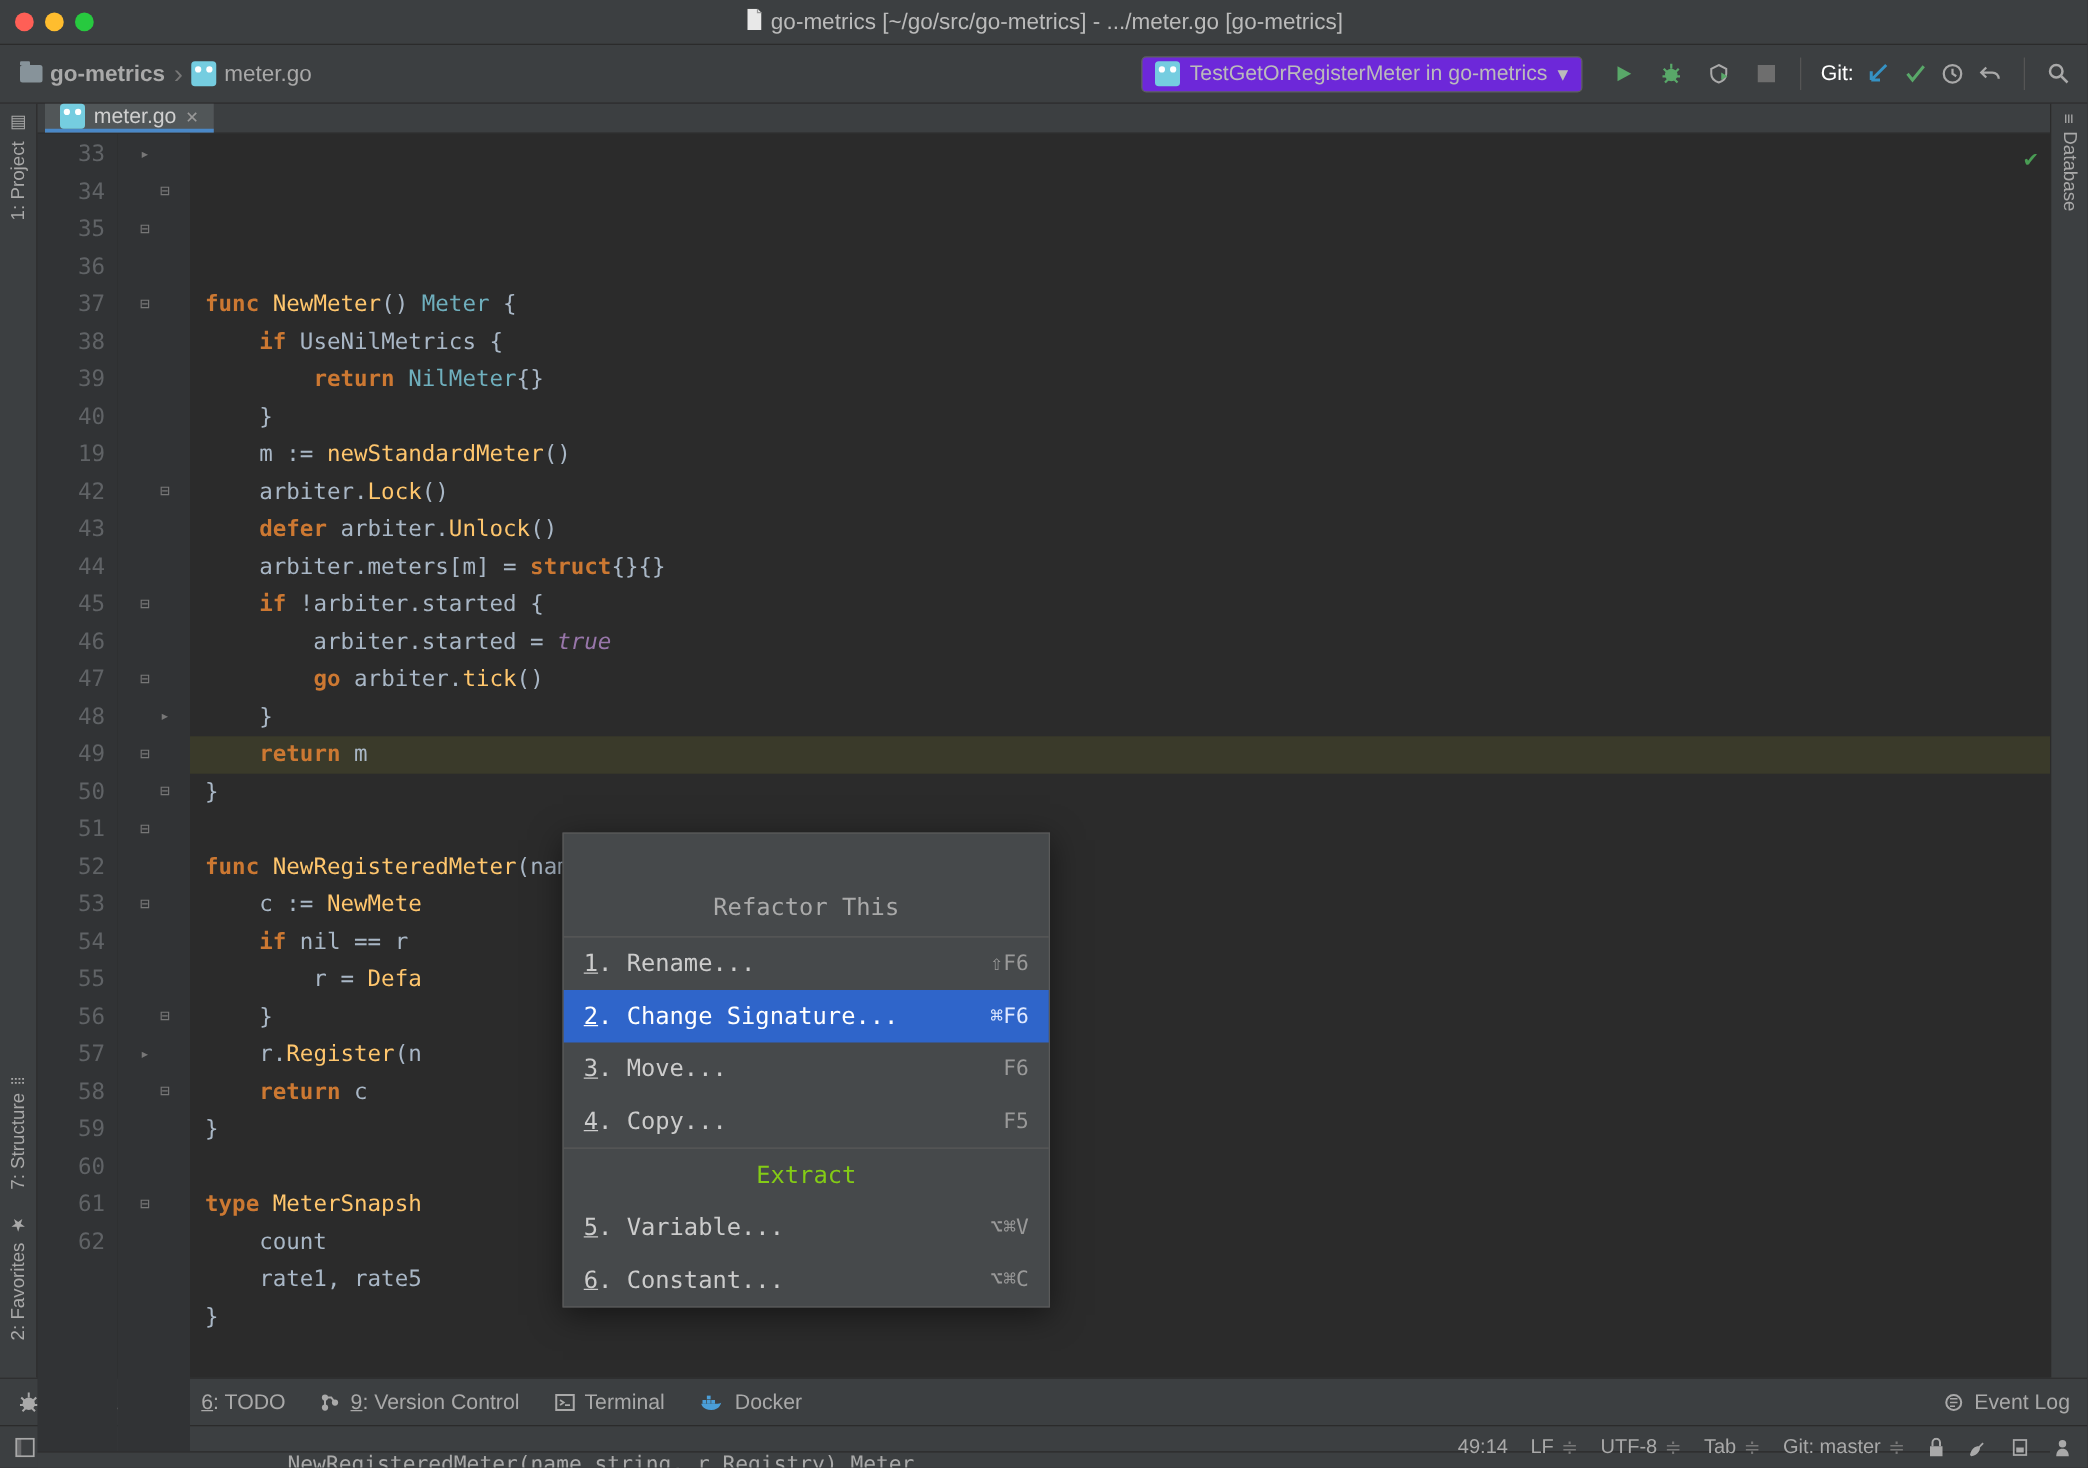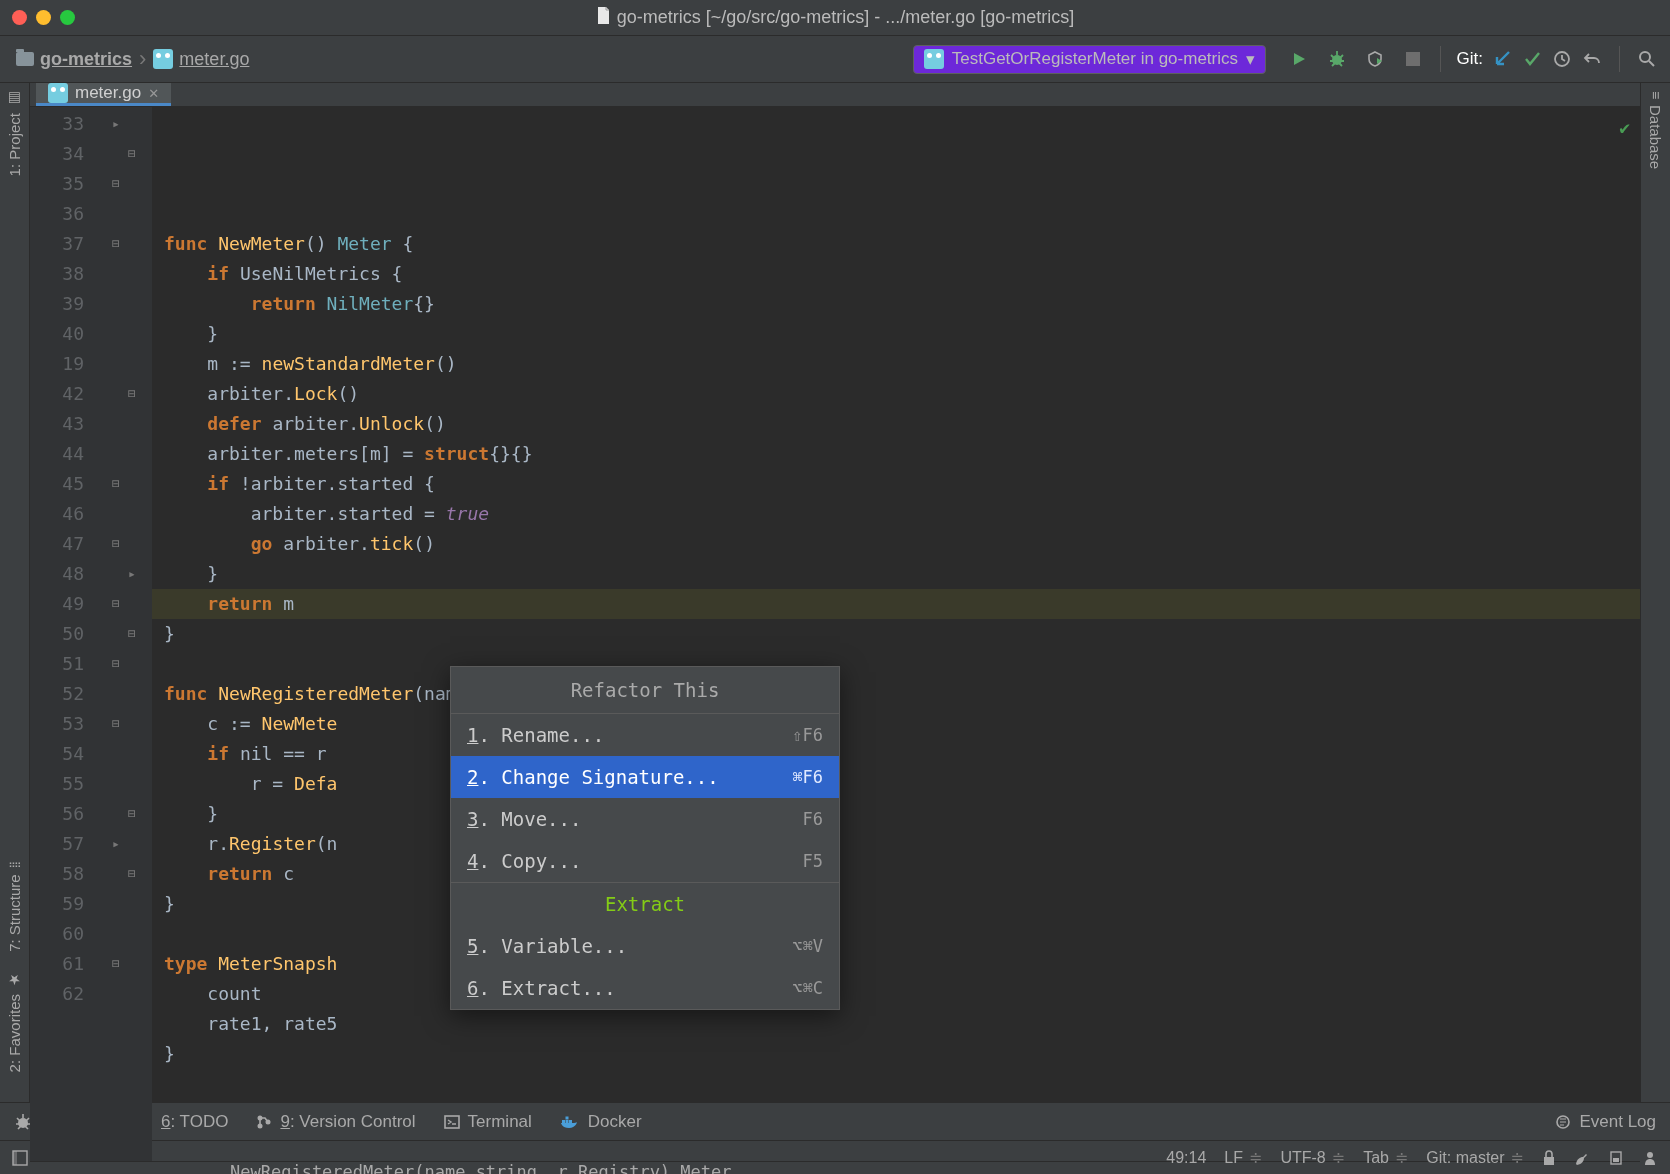--- a/index.html
+++ b/index.html
@@ -9,21 +9,21 @@
 .titlebar { height:36px; background:#3c3f41; border-bottom:1px solid #2b2b2b; position:relative; display:flex; align-items:center; padding-left:12px; }
 .traffic { display:flex; gap:9px; }
 .dot { width:15px; height:15px; border-radius:50%; }
 .dot.red{background:#ff5f56;} .dot.yellow{background:#ffbd2e;} .dot.green{background:#27c93f;}
 .title-center { position:absolute; left:0; right:0; text-align:center; color:#bbbbbb; pointer-events:none; font-size:18px; }
 .file-icon-svg { display:inline-block; vertical-align:-2px; margin-right:6px; }
 
 
 .toolbar { height:47px; background:#3c3f41; border-bottom:1px solid #2b2b2b; display:flex; align-items:center; padding:0 12px; gap:8px; }
 .breadcrumb { display:flex; align-items:center; color:#a9a9a9; font-size:18px; }
-.bc-item { display:flex; align-items:center; gap:6px; padding:1px 4px; border-radius:3px;text-decoration:underline;}
+.bc-item { display:flex; align-items:center; gap:6px; padding:1px 4px; border-radius:3px;}
 .bc-sep { color:#777; margin:0 3px; font-size:22px; }
 .flex-spacer { flex:1; }
 .run-config { background:#6d28d9; border:1px solid #5e6060; border-radius:4px; padding:3px 10px; display:flex; align-items:center; gap:8px; color:#bbbbbb; font-size:17px; cursor:pointer; }
 .tbicon { width:22px; height:22px; display:flex; align-items:center; justify-content:center; cursor:pointer; }
 .tbgroup { display:flex; align-items:center; gap:16px; margin-left:14px; }
 .vsep { width:1px; height:26px; background:#555; margin:0 8px; }
 .git-label { color:#ffffff; font-size:17px; }
 
 
 .main { display:flex; height:calc(1174px - 36px - 47px - 38px - 34px); }
@@ -46,21 +46,21 @@
 .line-h { position:absolute; left:0; right:0; height:30px; background:#3a3a2a; z-index:0;}
 .code-content{position:relative; z-index:1;}
 .kw{color:#cc7832; font-weight:bold;} .fn{color:#ffc66d;} .ty{color:#6fafbd;} .lit{color:#9876aa; font-style:italic;}
 .validation { position:absolute; top:6px; right:10px; color:#499c54; font-size:18px; z-index:3;}
 
 
 .ed-crumb { height:34px; background:#3c3f41; border-top:1px solid #2b2b2b; display:flex; align-items:center; padding-left:200px; color:#a9a9a9; font-size:17px; font-family:"Menlo",monospace;}
 
 
 .popup { position:absolute; left:420px; top:559px; width:390px; background:#46494b; border:1px solid #5a5a5a; box-shadow:0 6px 24px rgba(0,0,0,.5); z-index:50; font-size:19px; color:#cccccc;}
-.popup-title { text-align:center; padding:8px 0; color:#aaaaaa; }
+.popup-title { text-align:center; padding:8px 0; color:#aaaaaa;margin-top:36px; }
 .popup-item { display:flex; align-items:center; justify-content:space-between; padding:6px 16px; cursor:pointer;}
 .popup-item.sep-top { border-top:1px solid #5a5a5a; }
 .popup-item .sc { color:#999; font-size:17px; }
 .popup-item.sel { background:#2f65ca; color:#ffffff; }
 .popup-item.sel .sc { color:#e0e9ff; }
 .popup-item .num { text-decoration:underline; }
 .popup-section { text-align:center; padding:6px 0; color:#84cc16; border-top:1px solid #5a5a5a;}
 
 
 .toolwin { height:38px; background:#3c3f41; border-top:1px solid #2b2b2b; display:flex; align-items:center; padding:0 14px; gap:28px; color:#a9a9a9; font-size:17px;}
@@ -274,21 +274,21 @@
         <div class="popup-item">
             <span><span class="num">4</span>. <span>Copy...</span></span>
             <span class="sc">F5</span>
           </div>
         <div class="popup-section">Extract</div>
         <div class="popup-item">
             <span><span class="num">5</span>. <span>Variable...</span></span>
             <span class="sc">⌥⌘V</span>
           </div>
         <div class="popup-item">
-            <span><span class="num">6</span>. <span>Extract...</span></span>
+            <span><span class="num">6</span>. <span>Constant...</span></span>
             <span class="sc">⌥⌘C</span>
           </div>
       </div>
     </div>
     <div class="ed-crumb">
         <span>NewRegisteredMeter(name string, r Registry) Meter</span>
       </div>
   </div>
 
   <div class="side-right">

